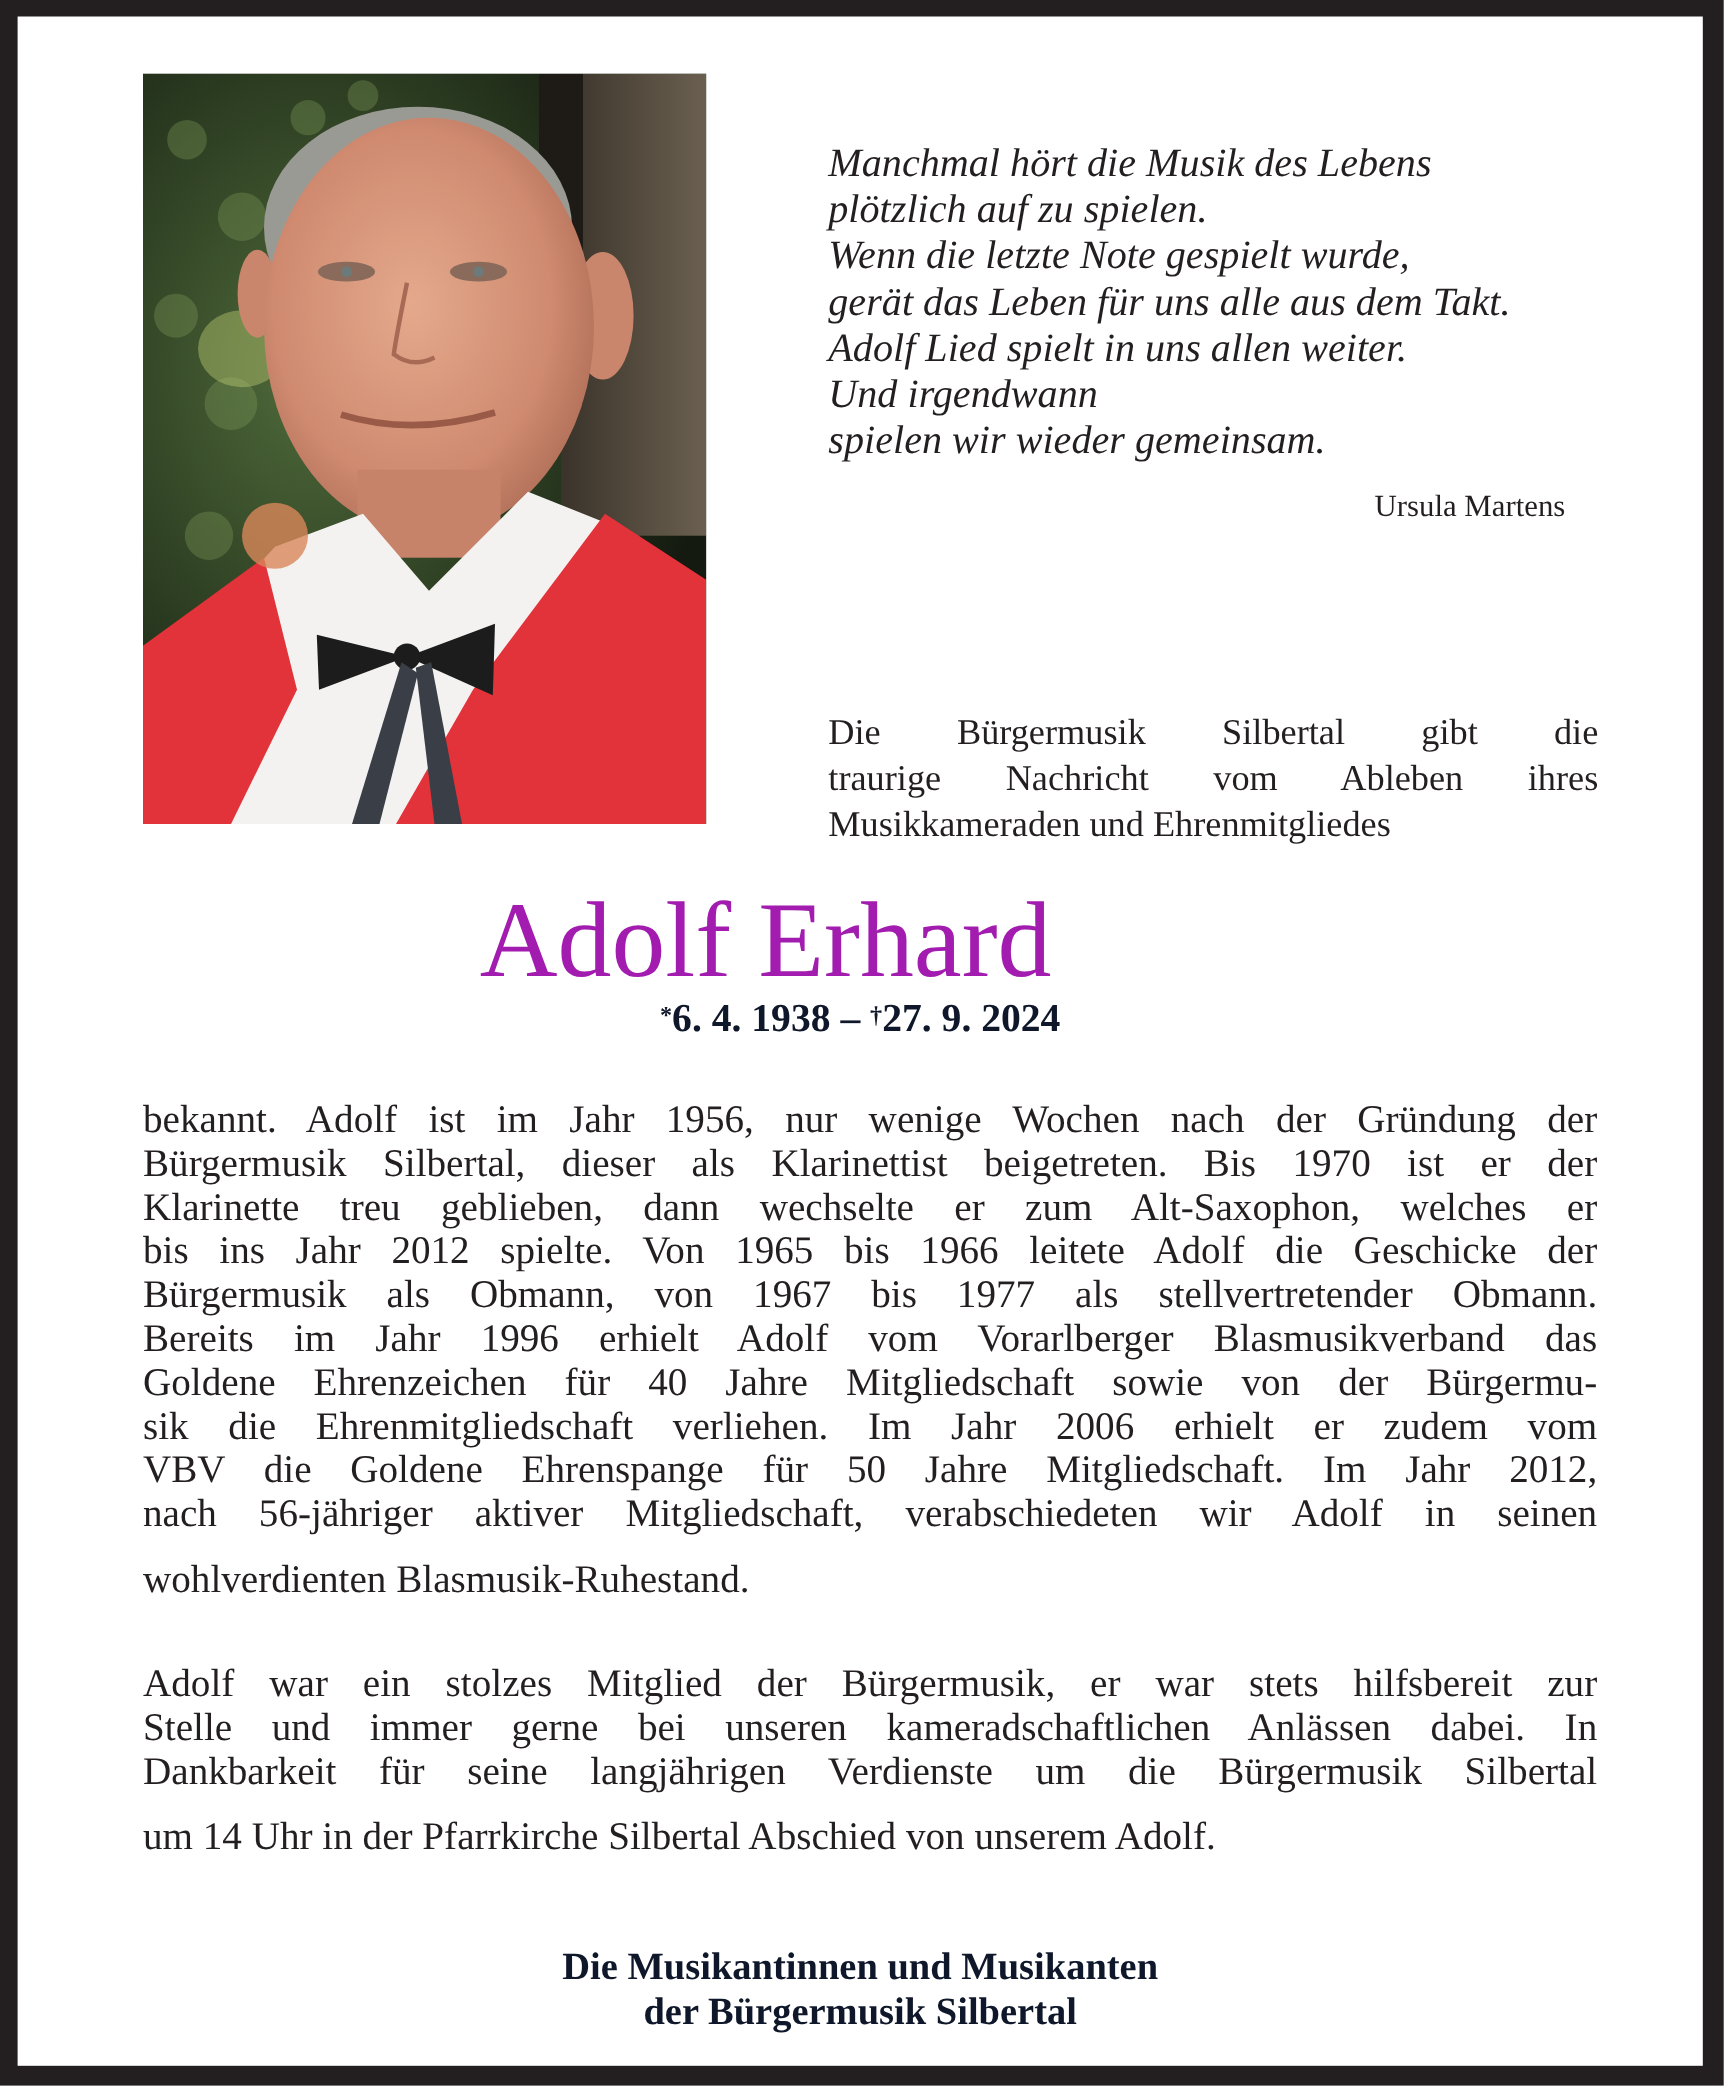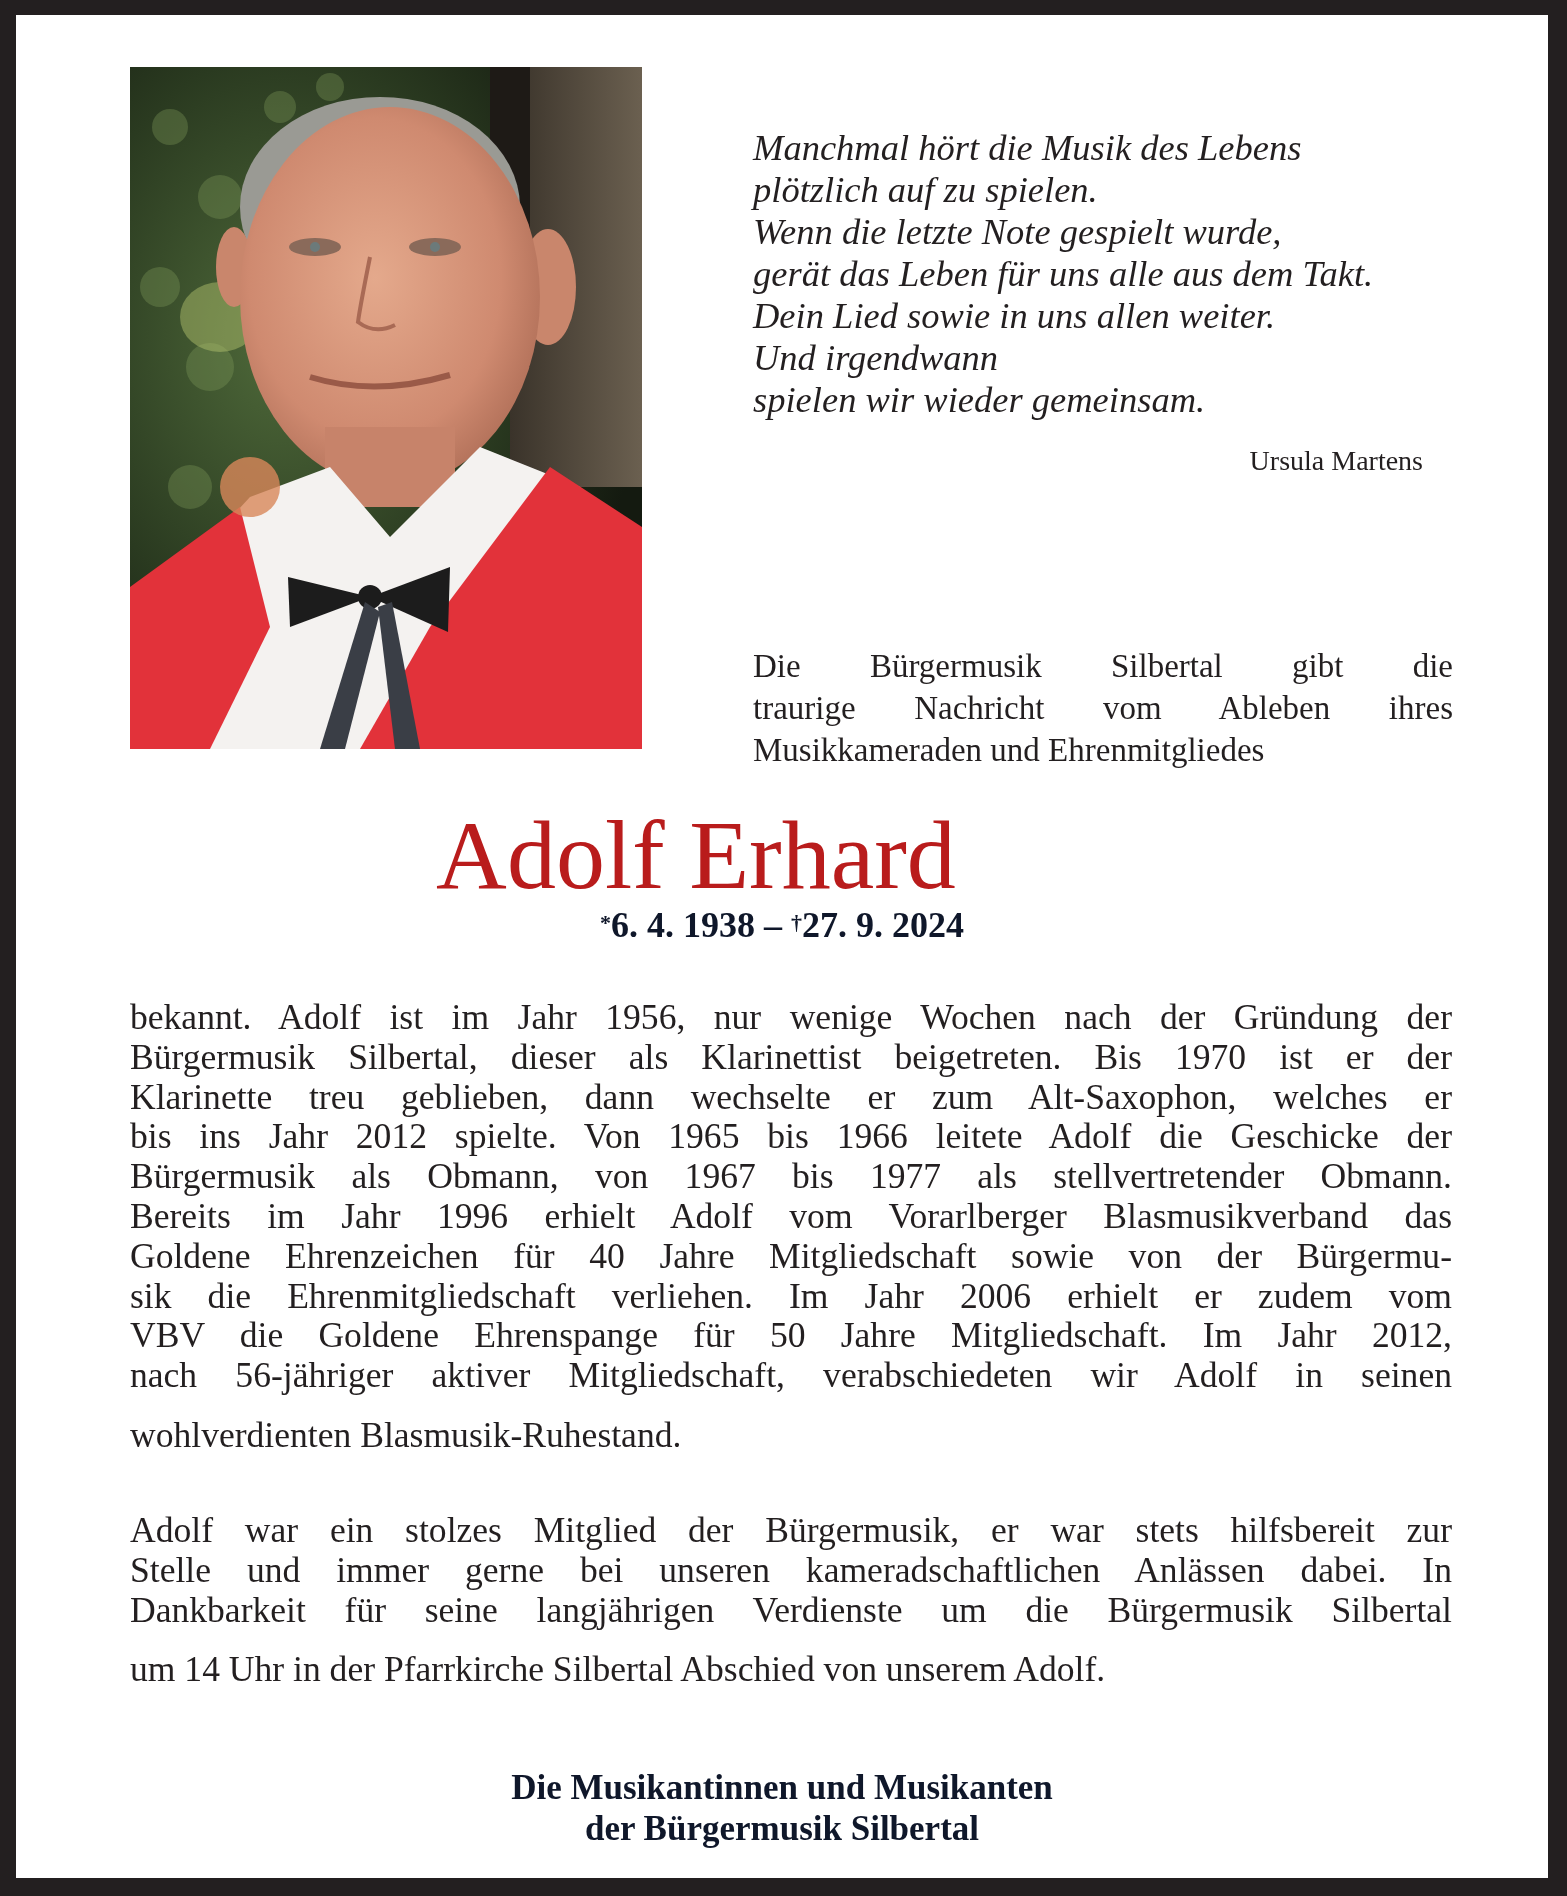--- a/index.html
+++ b/index.html
@@ -47,21 +47,21 @@
     color:#231f20;
   }
   .announce .line { display:block; white-space:nowrap; text-align:justify; text-align-last:justify; }
   .announce .line.last { text-align:left; text-align-last:left; }
 
   .name {
     position:absolute; left:0; top:785px; width:1360px;
     text-align:center;
     font-family:"Liberation Serif", "DejaVu Serif", serif;
     font-size:98px; line-height:110px;
-    color:#b91c1c; letter-spacing:0px;
+    color:#a21caf; letter-spacing:0px;
   }
   .dates {
     position:absolute; left:0; top:888px; width:1532px;
     text-align:center;
     font-family:"Liberation Serif", "DejaVu Serif", serif;
     font-weight:bold;
     font-size:36px; line-height:44px;
     color:#0f172a;
   }
   .dates sup { font-size:22px; vertical-align:top; position:relative; top:-2px; }
@@ -155,21 +155,21 @@
       <path d="M235 535 L190 682 L215 682 L250 545 Z" fill="#3a3e46"></path>
       <path d="M248 540 L265 682 L290 682 L262 535 Z" fill="#3a3e46"></path>
     </svg>
   </div>
 
   <div class="poem">
     <span class="line">Manchmal hört die Musik des Lebens</span>
     <span class="line">plötzlich auf zu spielen.</span>
     <span class="line">Wenn die letzte Note gespielt wurde,</span>
     <span class="line">gerät das Leben für uns alle aus dem Takt.</span>
-    <span class="line">Dein Lied sowie in uns allen weiter.</span>
+    <span class="line">Adolf Lied spielt in uns allen weiter.</span>
     <span class="line">Und irgendwann</span>
     <span class="line">spielen wir wieder gemeinsam.</span>
   </div>
   <div class="poem-author">Ursula Martens</div>
 
   <div class="announce">
     <span class="line">Die Bürgermusik Silbertal gibt die</span>
     <span class="line">traurige Nachricht vom Ableben ihres</span>
     <span class="line last">Musikkameraden und Ehrenmitgliedes</span>
   </div>

